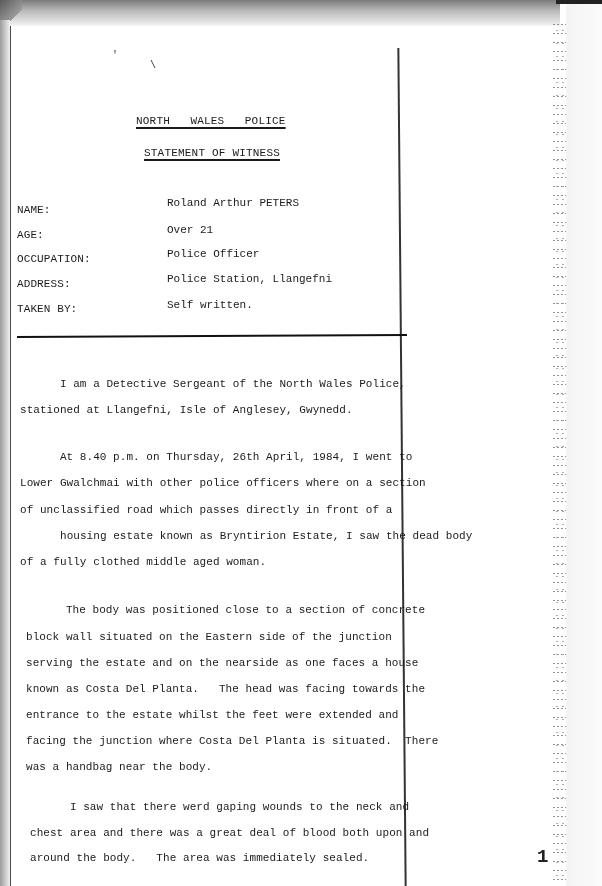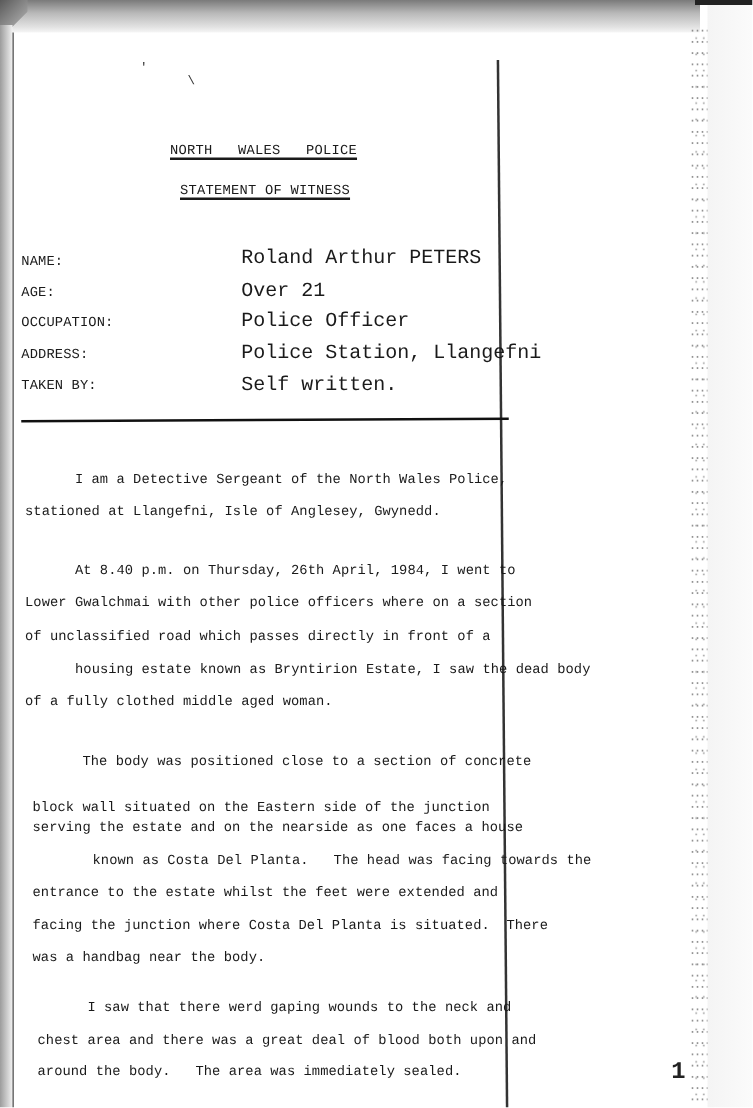--- a/index.html
+++ b/index.html
@@ -44,21 +44,21 @@
       position: absolute; left: 566px; top: 4px; width: 36px; height: 882px;
       background: linear-gradient(to right, #f4f4f4, #fbfbfb);
     }
     .mark { position: absolute; font-size: 10px; color: #333; }
     .heading {
       position: absolute; font-size: 11px; text-decoration: underline;
       text-decoration-thickness: 1.5px; text-underline-offset: 3px;
       letter-spacing: 0.2px; white-space: pre;
     }
     .field-label { position: absolute; left: 17px; font-size: 11px; letter-spacing: 0.1px; }
-    .field-value { position: absolute; left: 161px; font-size: 16px; padding-left: 32px; }
+    .field-value { position: absolute; left: 135px; font-size: 11px; padding-left: 32px; }
     .divider {
       position: absolute; left: 17px; top: 336px; width: 390px; height: 2px; background: #111;
       transform: rotate(-0.3deg); transform-origin: left;
     }
     .line {
       position: absolute; font-size: 11px; white-space: pre; letter-spacing: 0.05px;
     }
     .page-number {
       position: absolute; left: 537px; top: 846px; font-size: 19px; font-weight: bold; color: #222;
     }
@@ -101,23 +101,23 @@
 <div class="line" style="left:20px; top:378px;">      I am a Detective Sergeant of the North Wales Police,</div>
 <div class="line" style="left:20px; top:404px;">stationed at Llangefni, Isle of Anglesey, Gwynedd.</div>
 
 <div class="line" style="left:20px; top:451px;">      At 8.40 p.m. on Thursday, 26th April, 1984, I went to</div>
 <div class="line" style="left:20px; top:477px;">Lower Gwalchmai with other police officers where on a section</div>
 <div class="line" style="left:20px; top:504px;">of unclassified road which passes directly in front of a</div>
 <div class="line" style="left:20px; top:530px;margin-left:40px;">housing estate known as Bryntirion Estate, I saw the dead body</div>
 <div class="line" style="left:20px; top:556px;">of a fully clothed middle aged woman.</div>
 
 <div class="line" style="left:26px; top:604px;">      The body was positioned close to a section of concrete</div>
-<div class="line" style="left:26px; top:631px;margin-top:10px;">block wall situated on the Eastern side of the junction</div>
+<div class="line" style="left:26px; top:631px;">block wall situated on the Eastern side of the junction</div>
 <div class="line" style="left:26px; top:657px;">serving the estate and on the nearside as one faces a house</div>
-<div class="line" style="left:26px; top:683px;margin-left:48px;">known as Costa Del Planta.   The head was facing towards the</div>
+<div class="line" style="left:26px; top:683px;">known as Costa Del Planta.   The head was facing towards the</div>
 <div class="line" style="left:26px; top:709px;">entrance to the estate whilst the feet were extended and</div>
 <div class="line" style="left:26px; top:735px;">facing the junction where Costa Del Planta is situated.  There</div>
 <div class="line" style="left:26px; top:761px;text-align:right;">was a handbag near the body.</div>
 
 <div class="line" style="left:30px; top:801px;">      I saw that there werd gaping wounds to the neck and</div>
 <div class="line" style="left:30px; top:827px;">chest area and there was a great deal of blood both upon and</div>
 <div class="line" style="left:30px; top:852px;">around the body.   The area was immediately sealed.</div>
 
 <div class="page-number">1</div>
 

